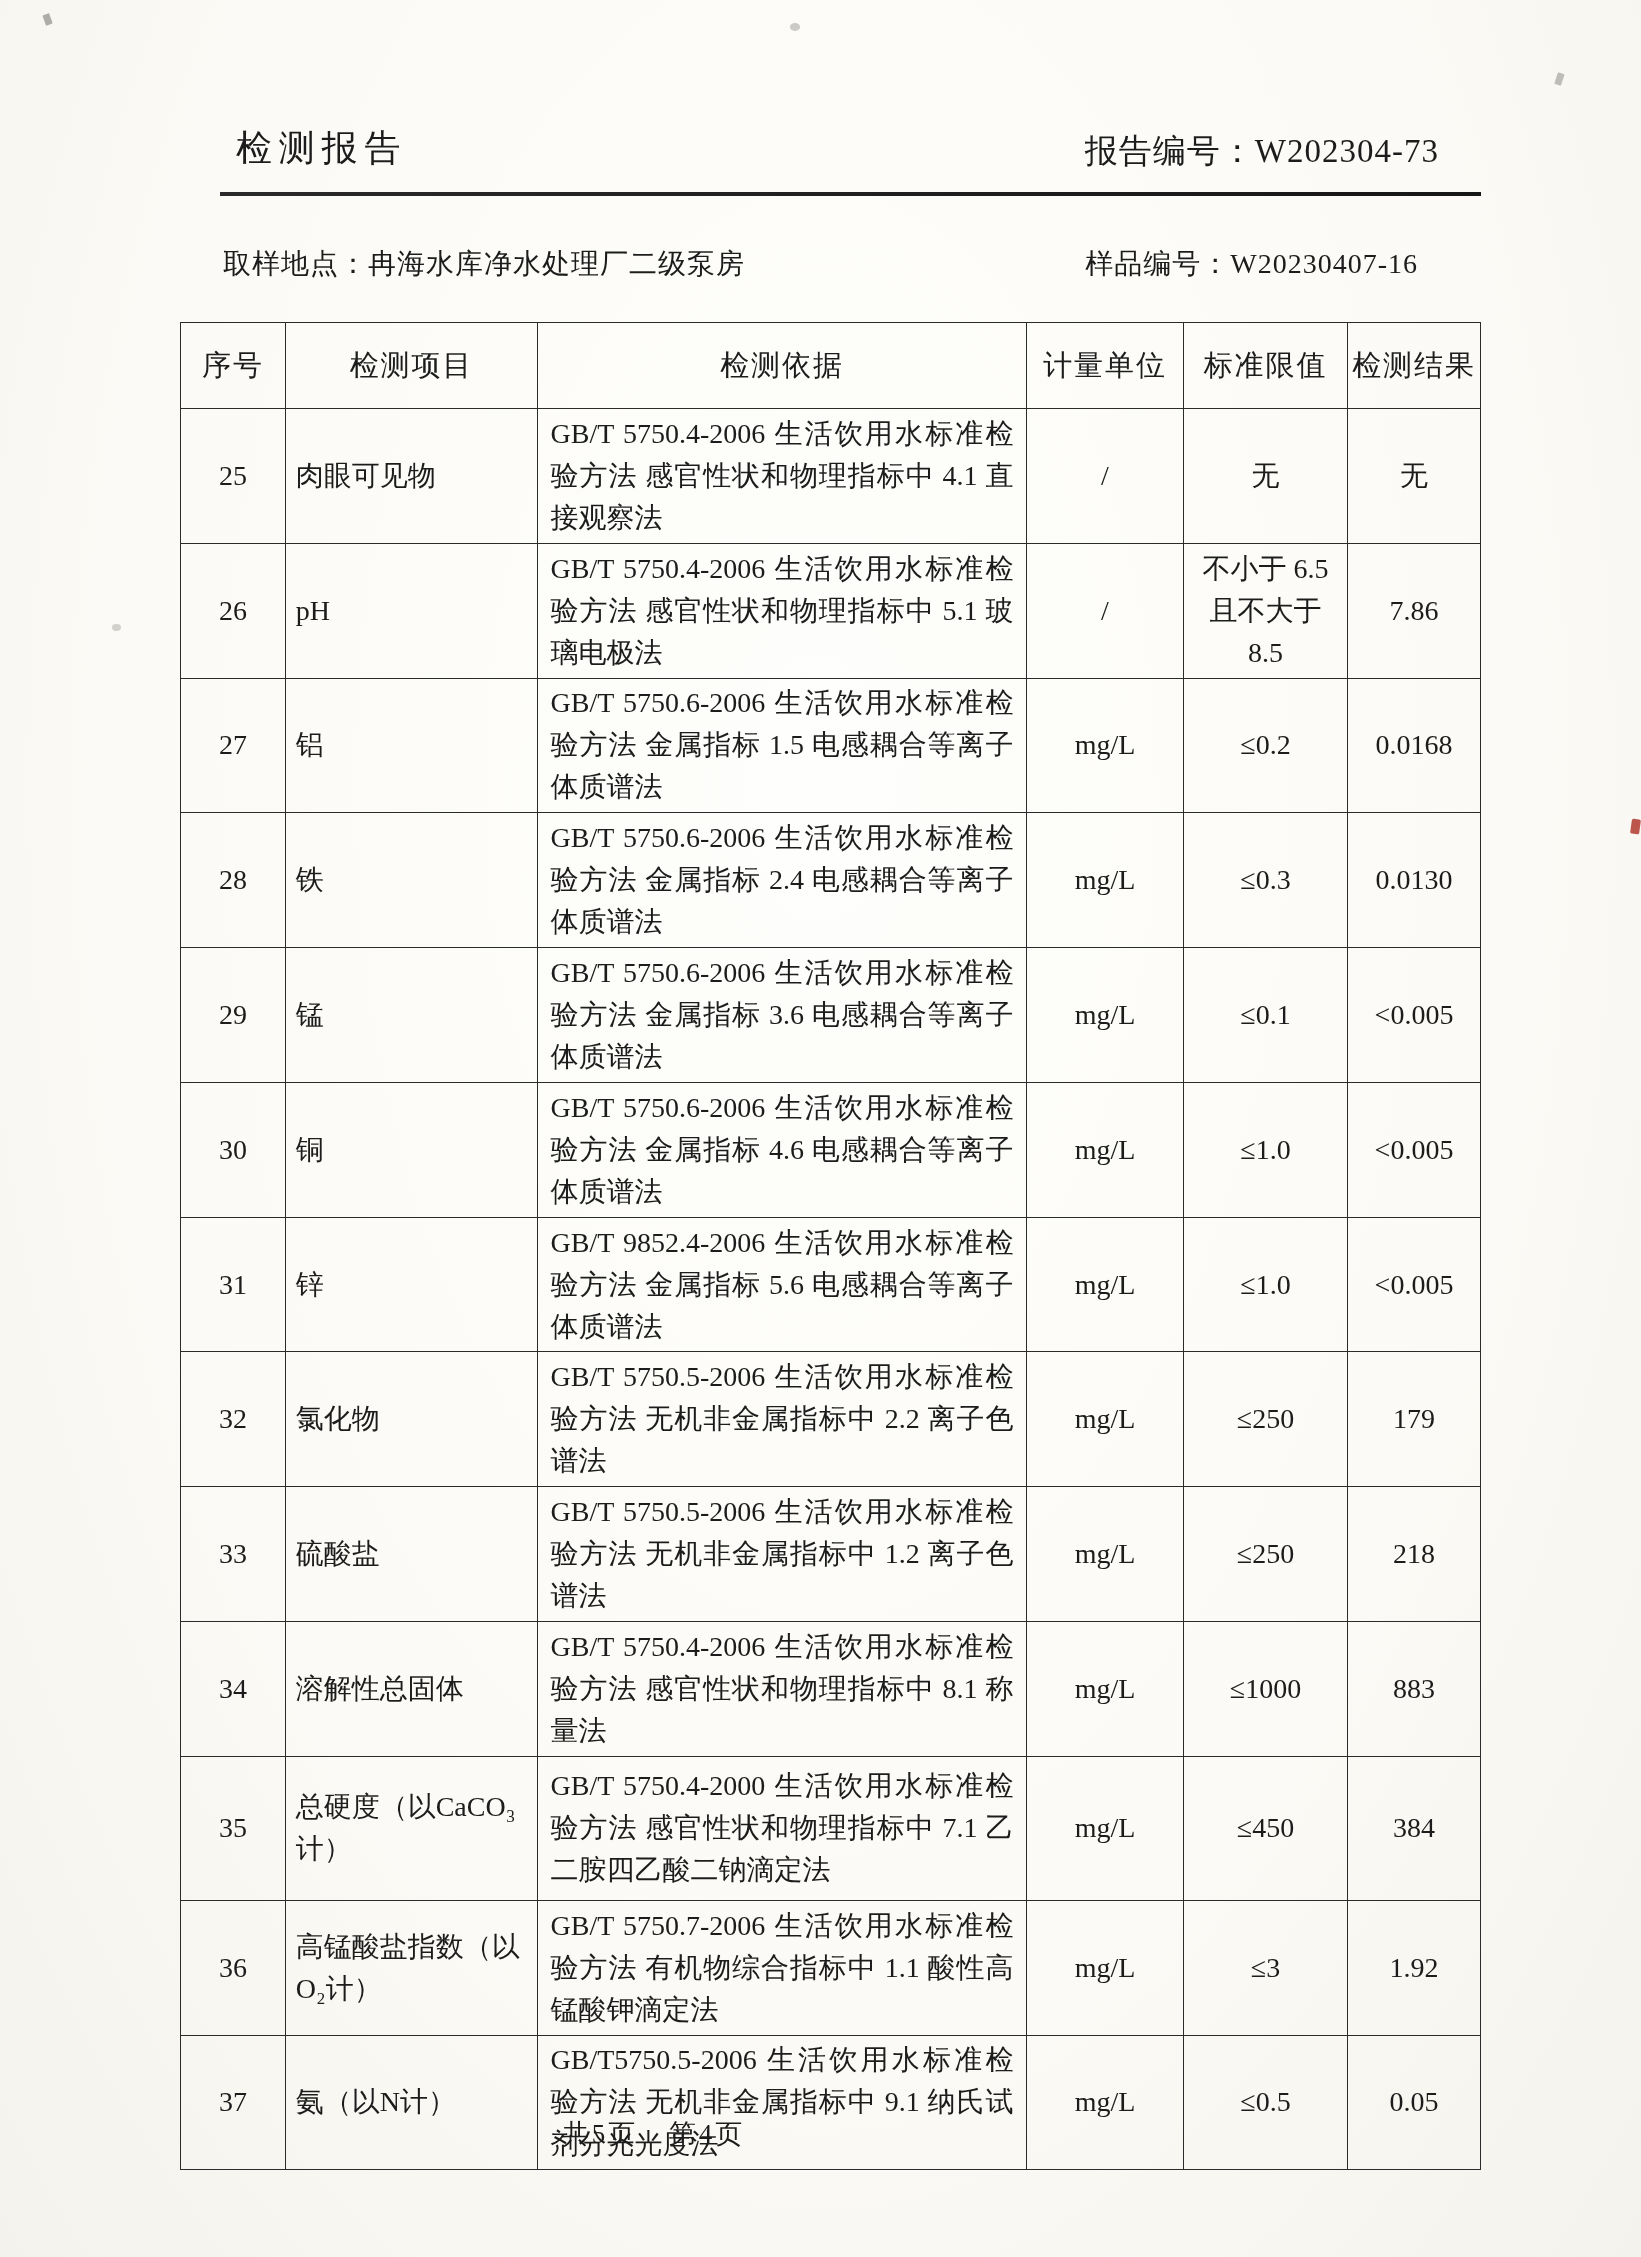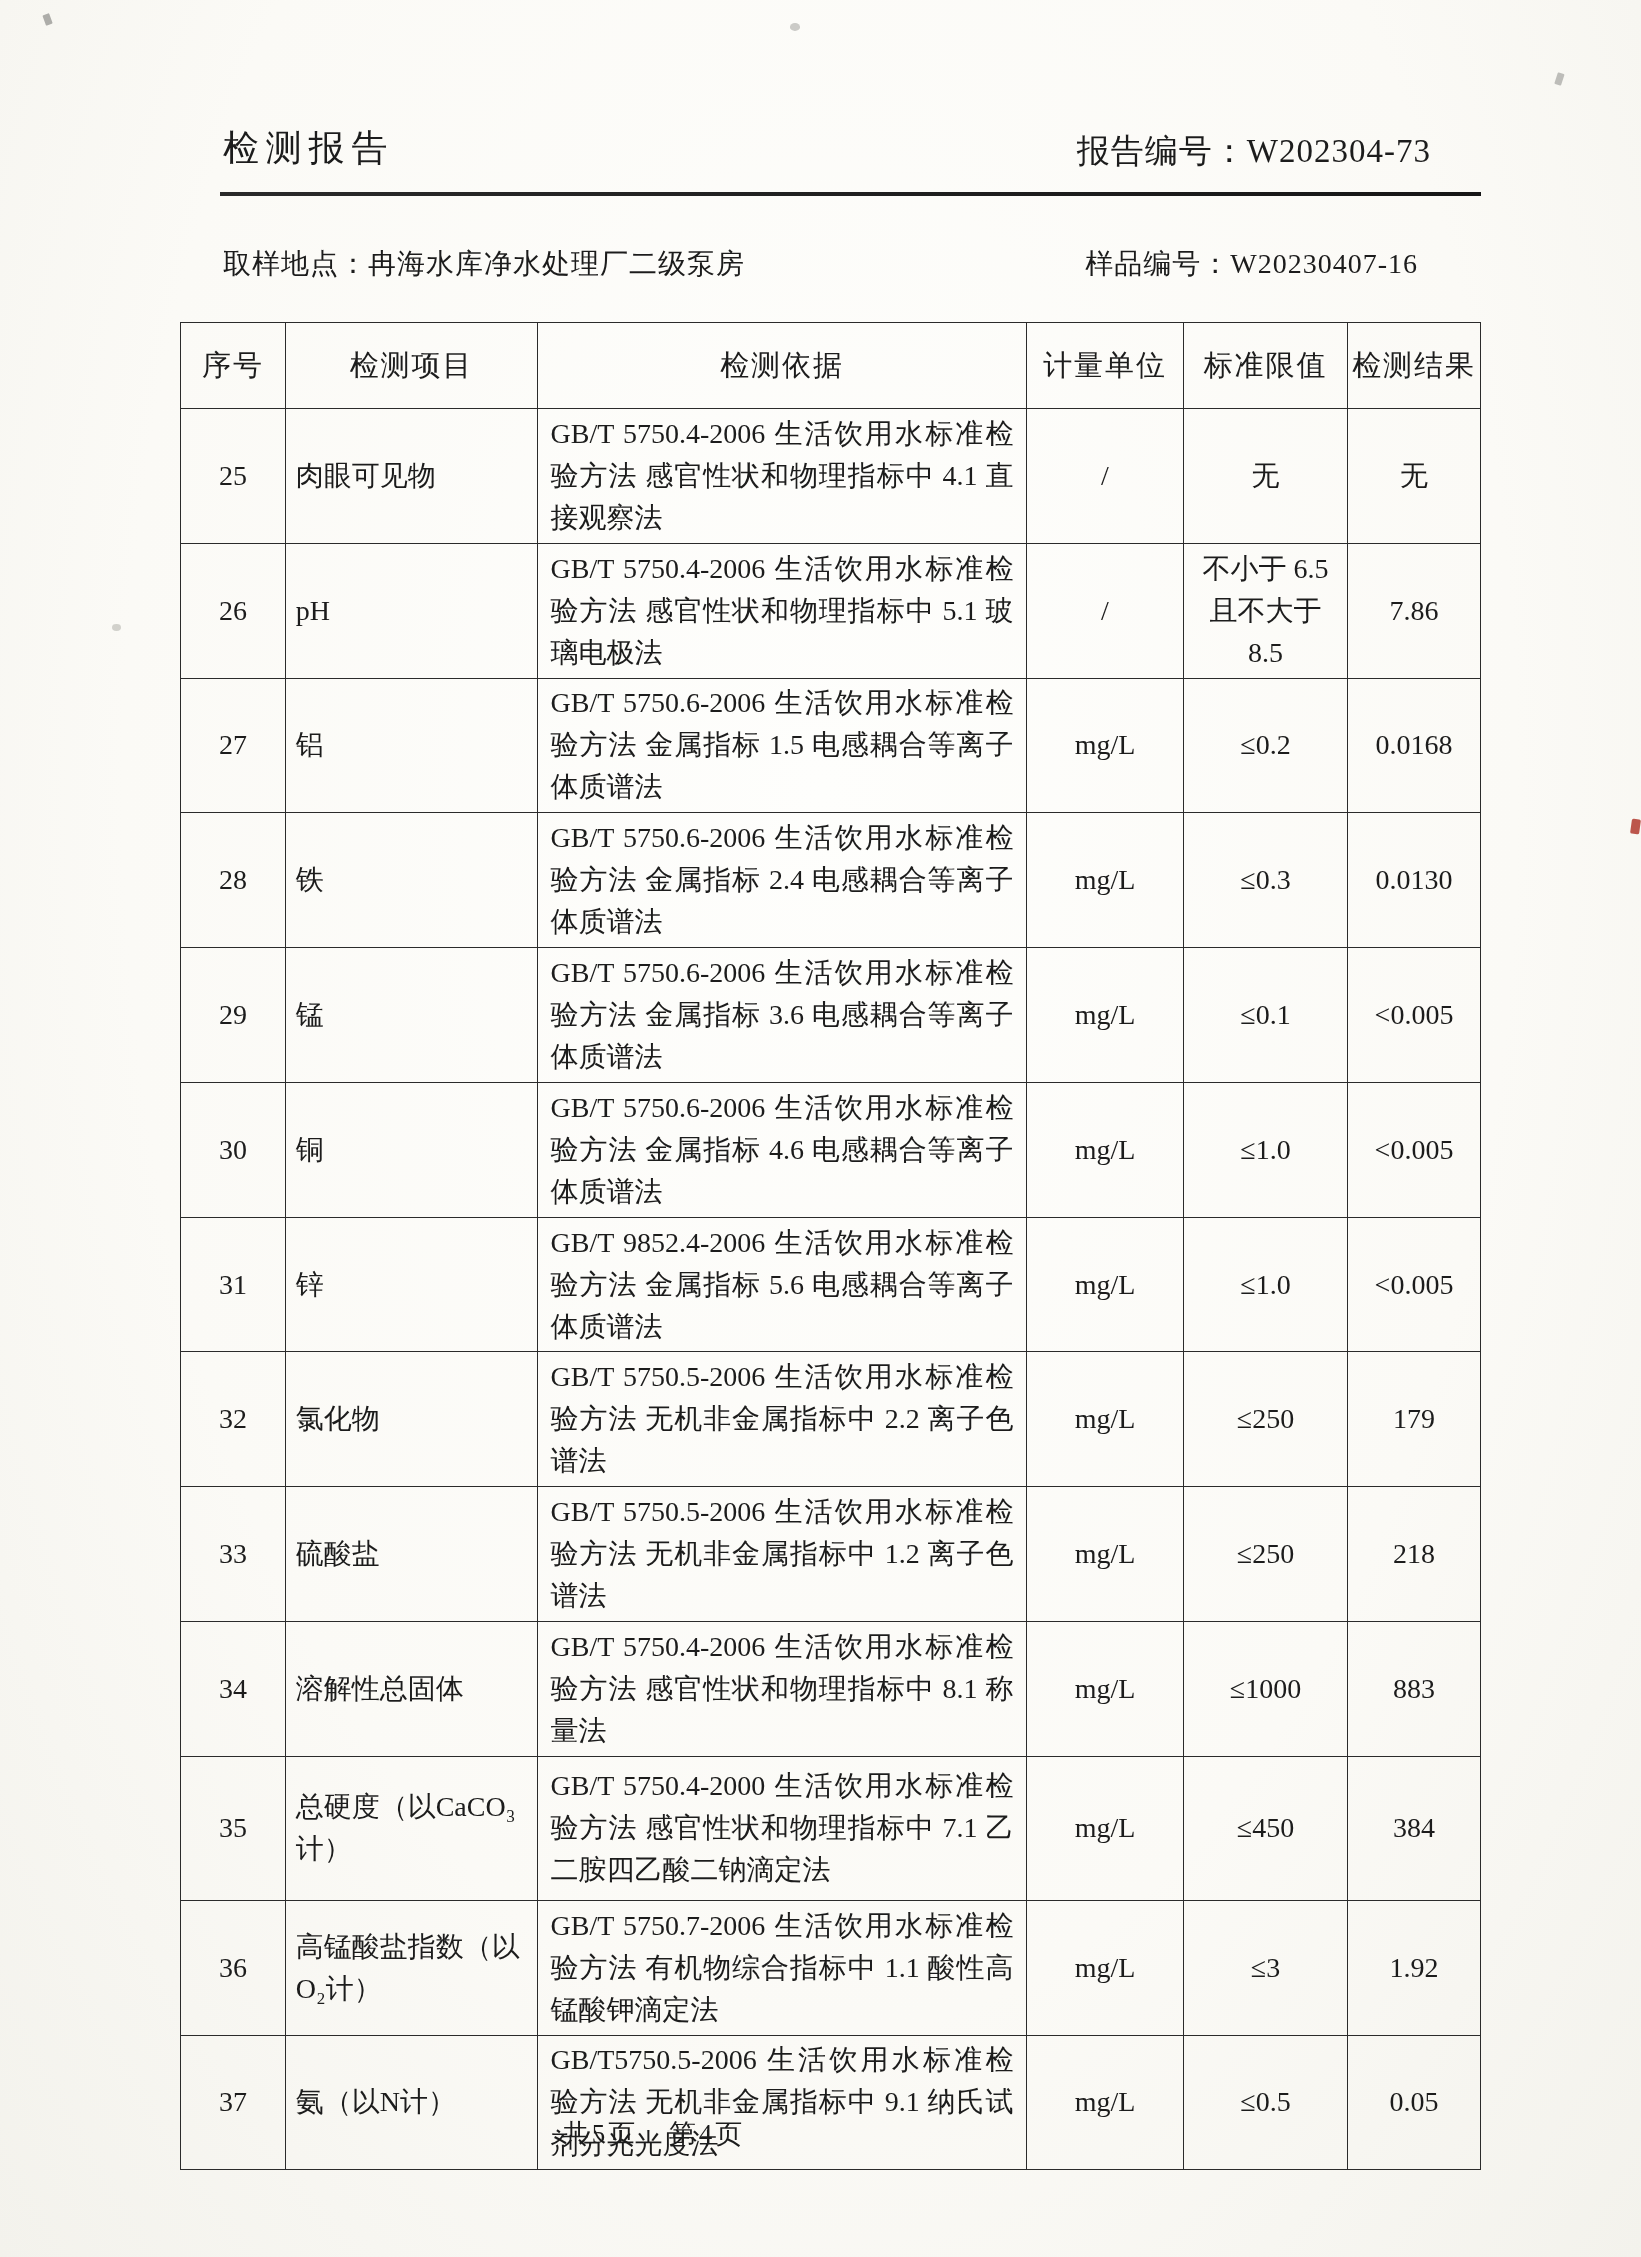--- a/index.html
+++ b/index.html
@@ -5,25 +5,25 @@
   * { margin:0; padding:0; box-sizing:border-box; }
   html,body { width:1641px; height:2257px; }
   body {
     position:relative;
     overflow:hidden;
     background: radial-gradient(ellipse at 50% 35%, #fefefc 0%, #fbfaf6 60%, #f3f2ec 100%);
     font-family:"Liberation Serif","DejaVu Serif",serif;
     color:#1c1c1c;
   }
   .page-title {
-    position:absolute; left:223px; top:124px;
+    position:absolute; left:236px; top:124px;
     font-size:36px; letter-spacing:6.8px; font-weight:500;
   }
   .report-no-line {
-    position:absolute; top:129px; right:210px; font-size:33px; letter-spacing:1px;
+    position:absolute; top:129px; right:202px; font-size:33px; letter-spacing:1px;
   }
   .head-rule {
     position:absolute; left:220px; top:192px; width:1261px; height:3.9px;
     background:linear-gradient(to right,#2a2a2a,#161616);
   }
   .sampling-line { position:absolute; top:245px; left:223px; font-size:28px; letter-spacing:1px; }
   .sample-no-line { position:absolute; top:245px; right:223px; font-size:28px; letter-spacing:1px; }
 
   table.results {
     position:absolute; left:180px; top:322px; width:1301px;

